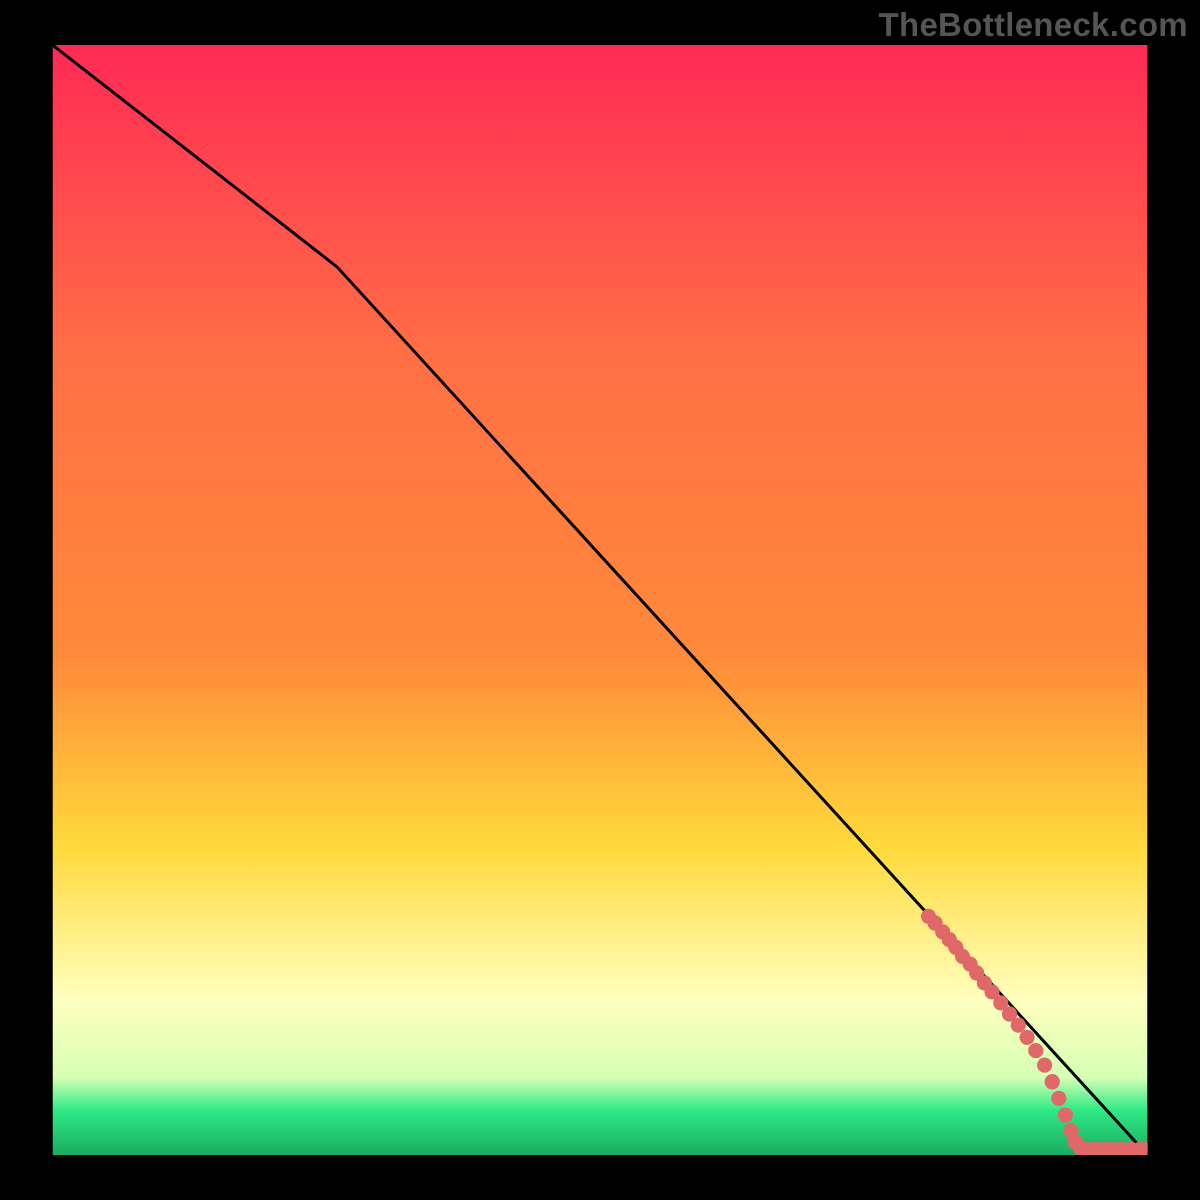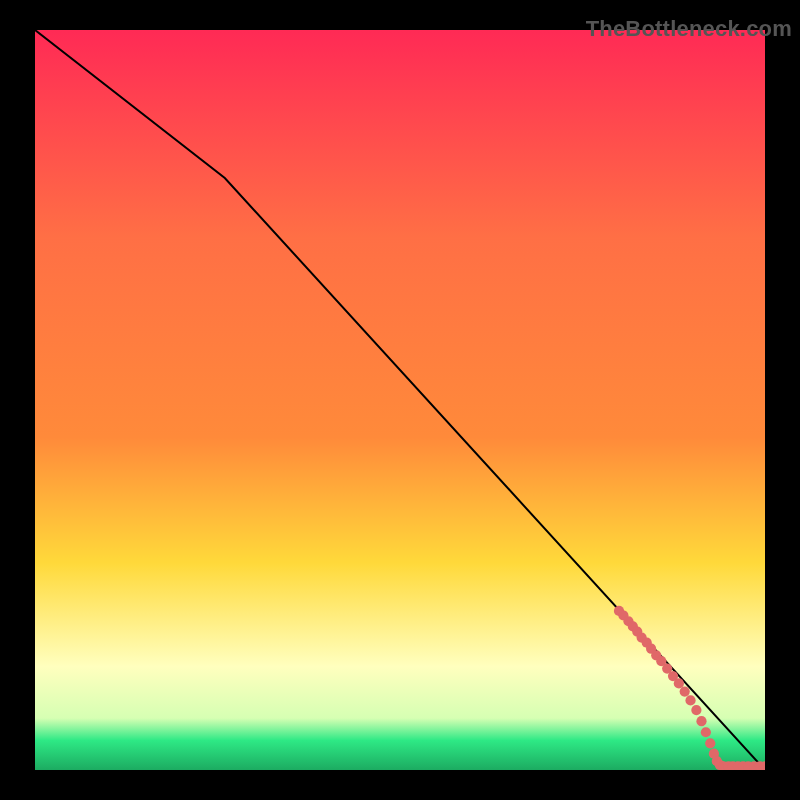--- a/index.html
+++ b/index.html
@@ -12,21 +12,21 @@
     font-family: Arial, Helvetica, sans-serif;
   }
   .frame {
     position: relative;
     width: 800px;
     height: 800px;
     background: #000;
   }
   .watermark {
     position: absolute;
-    top: 16px;
+    top: 4px;
     right: 8px;
     color: #555;
     font-size: 22px;
     font-weight: 600;
     letter-spacing: 0.2px;
     z-index: 50;
     user-select: none;
   }
   .plot-outer {
     position: absolute;

